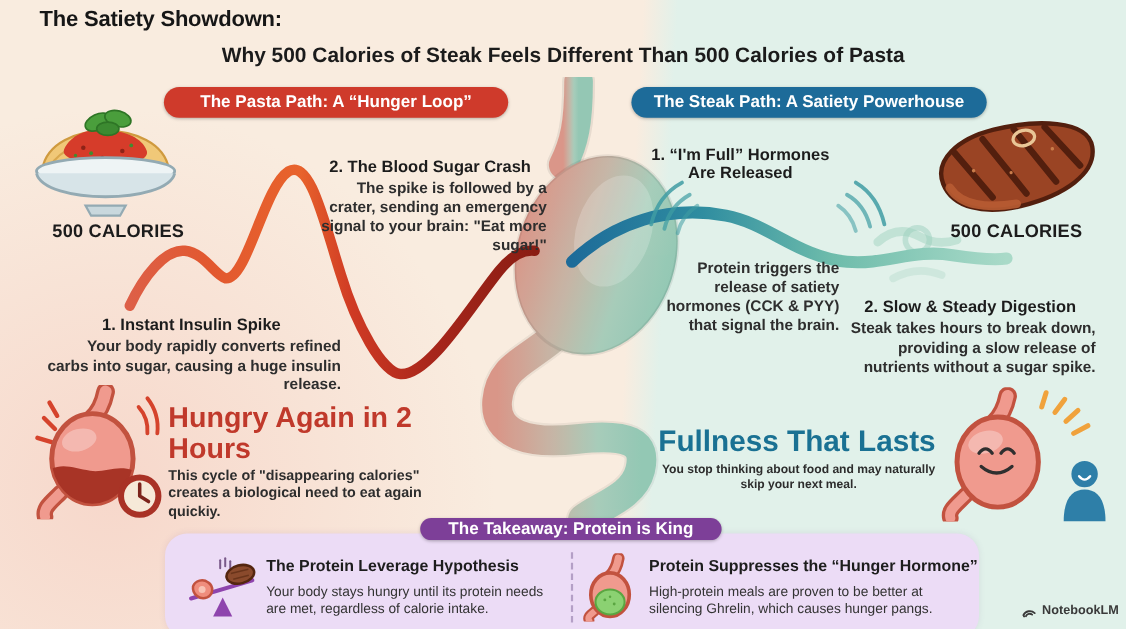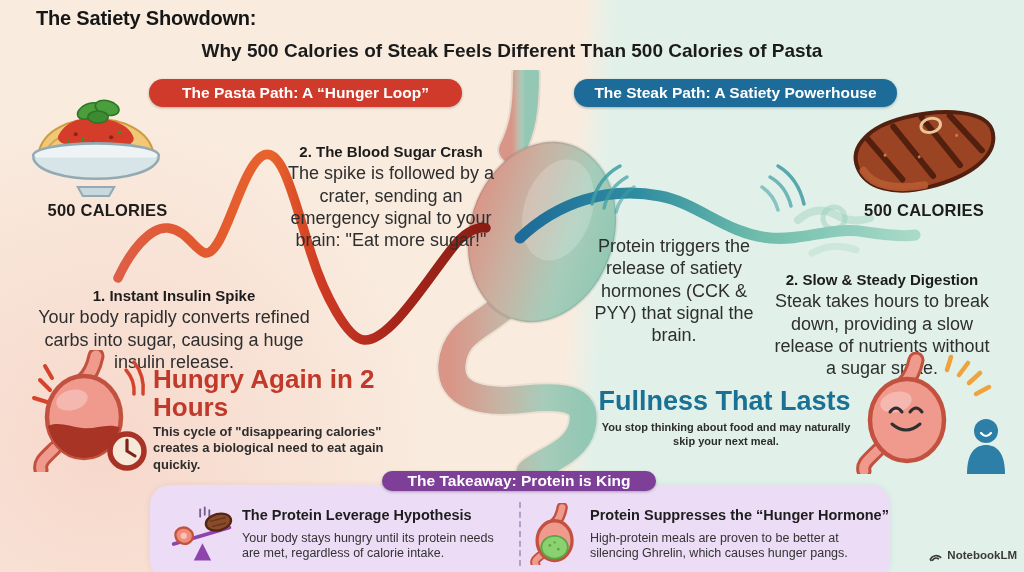--- a/index.html
+++ b/index.html
@@ -13,21 +13,21 @@
   .abs{position:absolute;}
   .ctr{text-align:center;}
   .title{top:7px;left:0;width:1024px;font-size:20px;font-weight:700;color:#161616;letter-spacing:-.2px;padding-left:36px;}
   .subtitle{top:40px;left:0;width:1024px;text-align:center;font-size:19px;font-weight:700;color:#1b1b1b;}
   .badge{display:flex;align-items:center;justify-content:center;color:#fff;font-weight:700;
          font-size:15.5px;border-radius:15px;box-shadow:0 1px 3px rgba(0,0,0,.28);white-space:nowrap;}
   .badge-red{background:#cf3a2b;}
   .badge-blue{background:#1d6b99;}
   .badge-purple{background:#7d3f98;z-index:3;}
   .h-step{font-weight:700;font-size:15px;color:#1c1c1c;line-height:1.15;}
-  .body-txt{font-size:18px;line-height:1.24;color:#2e2e2e;font-weight:400;margin-top:2px;}
+  .body-txt{font-size:14px;line-height:1.24;color:#2e2e2e;font-weight:700;margin-top:2px;text-align:right;}
   .cal{font-size:16.5px;font-weight:700;color:#1c1c1c;letter-spacing:.2px;}
   .big-red{font-size:26px;font-weight:700;color:#c0392b;line-height:1.07;}
   .big-teal{font-size:27px;font-weight:700;color:#1a7193;}
   .tk-panel{left:150px;top:485px;width:740px;height:95px;background:#ecdcf6;border-radius:20px;z-index:1;
             box-shadow:0 0 6px rgba(120,80,150,.12);}
   .tk-head{font-size:14.5px;font-weight:700;color:#1d1d1d;}
   .tk-body{font-size:12.5px;line-height:1.22;color:#333;font-weight:400;margin-top:8px;}
   .tk-div{left:519px;top:502px;height:64px;width:0;border-left:2px dashed #b49fc6;z-index:2;}
   .tk-item{z-index:2;}
   .watermark{right:7px;top:548px;display:flex;align-items:center;gap:4px;font-size:11.5px;
@@ -190,20 +190,21 @@
     </g>
     <ellipse cx="44" cy="50" rx="16" ry="10" transform="rotate(-15 44 50)" fill="#ffffff" opacity=".3"></ellipse>
     <g>
       <circle cx="99" cy="101" r="17" fill="#f6e9d8" stroke="#a93226" stroke-width="5.5"></circle>
       <path d="M 99 101 L 99 90 M 99 101 L 107 106" fill="none" stroke="#7c241c" stroke-width="3.2" stroke-linecap="round"></path>
     </g>
   </svg>
   <div class="abs big-red" style="left:153px;top:366px;width:230px;">Hungry Again in 2 Hours</div>
   <div class="abs" style="left:153px;top:424px;width:262px;font-size:13px;line-height:1.25;font-weight:600;color:#2d2d2d;">This cycle of "disappearing calories" creates a biological need to eat again quickiy.</div>
 
+  <div class="abs ctr h-step" style="left:578px;top:132px;width:190px;">1. “I'm Full” Hormones Are Released</div>
   <div class="abs ctr body-txt" style="left:585px;top:233px;width:178px;">Protein triggers the release of satiety hormones (CCK &amp; PYY) that signal the brain.</div>
   <div class="abs ctr" style="left:768px;top:271px;width:228px;">
     <div class="h-step">2. Slow &amp; Steady Digestion</div>
     <div class="body-txt">Steak takes hours to break down, providing a slow release of nutrients without a sugar spike.</div>
   </div>
   <div class="abs ctr big-teal" style="left:577px;top:386px;width:295px;">Fullness That Lasts</div>
   <div class="abs ctr" style="left:592px;top:421px;width:268px;font-size:11px;line-height:1.25;font-weight:600;color:#2d2d2d;">You stop thinking about food and may naturally skip your next meal.</div>
 
   <svg class="abs" style="left:850px;top:352px;" width="165" height="122" viewBox="0 0 165 122">
     <g stroke="#f0a23c" stroke-width="4.5" stroke-linecap="round">

